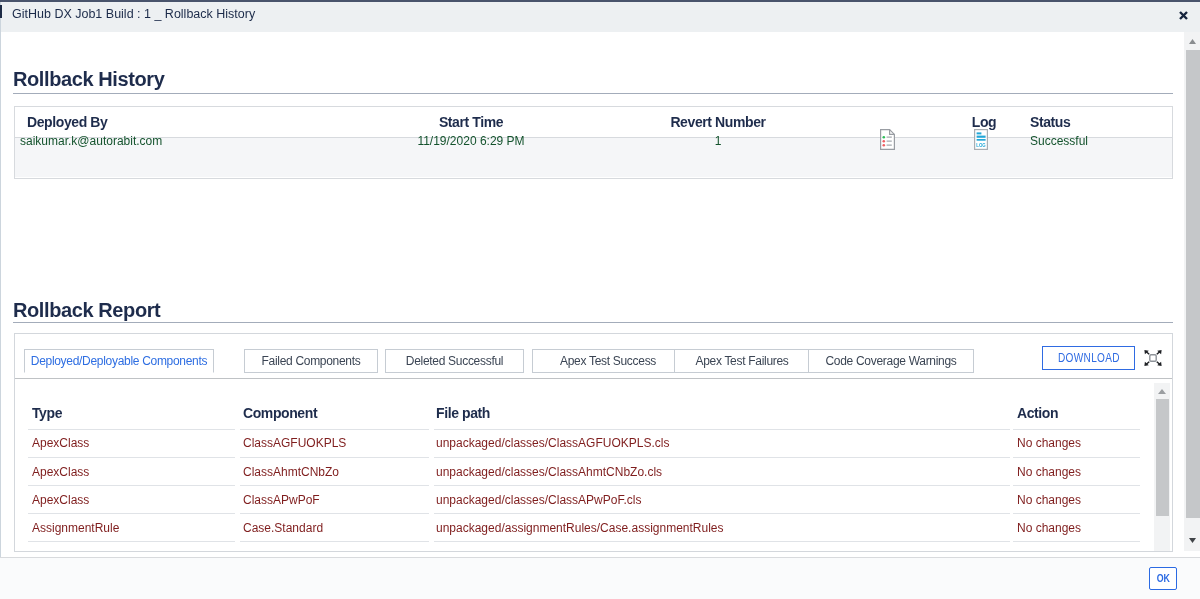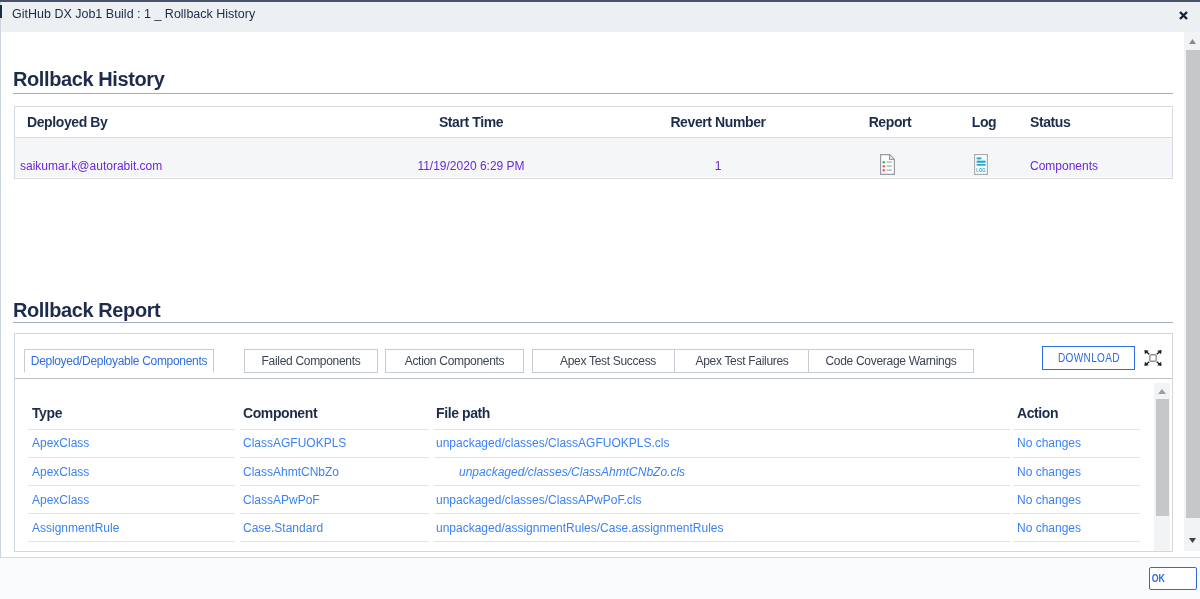--- a/index.html
+++ b/index.html
@@ -17,65 +17,64 @@
 
 
 .h2 { font-size:20px; font-weight:bold; color:#1e2c4c; letter-spacing:-0.4px; }
 .hline { height:1px; background:#a3acba; }
 
 
 #t1 { left:14px; top:106px; width:1159px; height:73px; border:1px solid #d7dade; }
 #t1 .hdr { position:absolute; top:0; height:30px; line-height:30px; font-size:14px; font-weight:bold; color:#1e2c4c; letter-spacing:-0.4px; }
 #t1hline { position:absolute; left:0; top:30px; width:100%; height:1px; background:#d7dade; }
 #t1row { position:absolute; left:0; top:31px; width:100%; height:39px; background:#f5f6f8; }
-#t1 .cel { position:absolute; top:38px; height:41px; line-height:42px; font-size:12px; color:#6d28d9; }
+#t1 .cel { position:absolute; top:13px; height:41px; line-height:42px; font-size:12px; color:#14532d; }
 
 
 #panel { left:14px; top:333px; width:1159px; height:219px; border:1px solid #d3d7dc; background:#fff; }
 .tab { position:absolute; top:349px; height:24px; border:1px solid #c6ccd3; background:#fff; text-align:center; font-size:12px; line-height:22px; color:#3b4554; letter-spacing:-0.3px; }
 .tab.active { color:#2e6ee2; border-bottom:1px solid #fff; }
 #tabline { left:15px; top:378px; width:1157px; height:1px; background:#bfc2c5; }
 #dl { left:1042px; top:346px; width:93px; height:24px; border:1.5px solid #2f6be2; color:#2f6be2; font-size:12px; text-align:center; line-height:23px; background:#fff; }
 #dl span { display:inline-block; transform:scaleX(0.84); transform-origin:center; letter-spacing:0.4px; }
 #expand { left:1144px; top:350px; }
 
 
 .ith { font-size:14px; font-weight:bold; color:#1e2c4c; letter-spacing:-0.4px; }
-.itc { font-size:12px; color:#3b82f6; }
+.itc { font-size:12px; color:#7f1d1d; }
 .rline { position:absolute; height:1px; background:#e0e3e7; }
 
 
 .sbtrack { background:#f2f3f4; }
 .sbthumb { background:#c5c7c9; }
 
 
 #footline { left:0; top:557px; width:1200px; height:1px; background:#d8dadd; }
 #footer { left:0; top:558px; width:1200px; height:41px; background:#fafbfc; }
-#okbtn { left:1149px; top:567px; width:48px; height:23px; border:1.5px solid #2b6ae3; border-radius:2px; color:#2b6ae3; font-size:11px; font-weight:bold; text-align:left; line-height:20px; background:#fff; }
+#okbtn { left:1149px; top:567px; width:28px; height:23px; border:1.5px solid #2b6ae3; border-radius:2px; color:#2b6ae3; font-size:11px; font-weight:bold; text-align:center; line-height:20px; background:#fff; }
 #okbtn span { display:inline-block; transform:scaleX(0.8); }
 </style>
 </head>
 <body>
 <div class="abs" id="titlebar"></div>
 <div class="abs" id="topline"></div>
 <div class="abs" id="title">GitHub DX Job1 Build : 1 _ Rollback History</div>
 <div class="abs" id="leftedge"></div>
 <div class="abs" id="leftmark"></div>
 <svg class="abs" id="closex" viewBox="0 0 11 11">
     <path d="M2 2 L9 9 M9 2 L2 9" stroke="#16243d" stroke-width="2.4" stroke-linecap="butt"></path>
   </svg>
 
 <div class="abs h2" style="left:13px; top:68px;">Rollback History</div>
 <div class="abs hline" style="left:13px; top:93px; width:1160px;"></div>
 
 <div class="abs" id="t1">
   <div class="hdr" style="left:12px;">Deployed By</div>
   <div class="hdr" style="left:579px; width:248px; text-align:center;">Revert Number</div>
   <div class="hdr" style="left:333px; width:246px; text-align:center;">Start Time</div>
-  <div class="hdr" style="left:827px; width:96px; text-align:center;">Report</div>
   <div class="hdr" style="left:923px; width:92px; text-align:center;">Log</div>
   <div class="hdr" style="left:1015px;">Status</div>
   <div id="t1hline"></div>
   <div id="t1row"></div>
   <div class="cel" style="left:5px;">saikumar.k@autorabit.com</div>
   <div class="cel" style="left:333px; width:246px; text-align:center;">11/19/2020 6:29 PM</div>
   <div class="cel" style="left:579px; width:248px; text-align:center;">1</div>
   <div class="cel" style="left:827px; width:96px;">
     <svg style="position:absolute; left:38px; top:9px;" width="15" height="21" viewBox="0 0 15 21">
       <path d="M0.6 0.6 L9.6 0.6 L14.4 5.4 L14.4 20.4 L0.6 20.4 Z" fill="#fff" stroke="#999da3" stroke-width="1.2"></path>
@@ -90,30 +89,30 @@
   </div>
   <div class="cel" style="left:923px; width:92px;">
     <svg style="position:absolute; left:36px; top:9px;" width="14" height="21" viewBox="0 0 14 21">
       <rect x="0.6" y="0.6" width="12.8" height="19.8" fill="#fff" stroke="#a8adb2" stroke-width="1.2"></rect>
       <rect x="2.6" y="3.4" width="4.8" height="2" fill="#23a7d7"></rect>
       <rect x="2.6" y="6.6" width="9" height="2.2" fill="#23a7d7"></rect>
       <rect x="2.6" y="10" width="9" height="1.7" fill="#23a7d7"></rect>
       <text x="7" y="17.8" font-size="6" font-weight="bold" fill="#23a7d7" text-anchor="middle" textLength="9.5" lengthAdjust="spacingAndGlyphs" font-family="Liberation Sans">LOG</text>
     </svg>
   </div>
-  <div class="cel" style="left:1015px;">Components</div>
+  <div class="cel" style="left:1015px;">Successful</div>
 </div>
 
 <div class="abs h2" style="left:13px; top:299px;">Rollback Report</div>
 <div class="abs hline" style="left:13px; top:322px; width:1160px;"></div>
 
 <div class="abs" id="panel"></div>
 <div class="abs tab active" style="left:24px; width:190px;">Deployed/Deployable Components</div>
 <div class="abs tab" style="left:244px; width:134px;">Failed Components</div>
-<div class="abs tab" style="left:385px; width:139px;">Action Components</div>
+<div class="abs tab" style="left:385px; width:139px;">Deleted Successful</div>
 <div class="abs tab" style="left:532px; width:152px;">Apex Test Success</div>
 <div class="abs tab" style="left:674px; width:136px;">Apex Test Failures</div>
 <div class="abs tab" style="left:808px; width:166px;">Code Coverage Warnings</div>
 <div class="abs" id="tabline"></div>
 <div class="abs" id="dl"><span>DOWNLOAD</span></div>
 <svg class="abs" id="expand" width="18" height="16" viewBox="0 0 18 16">
   <rect x="5.8" y="4.8" width="6.4" height="6.4" rx="1.2" fill="none" stroke="#8d9298" stroke-width="1.4"></rect>
   <g stroke="#1f2125" stroke-width="1.4">
     <path d="M5.2 4.3 L2 1.4 M12.8 4.3 L16 1.4 M5.2 11.7 L2 14.6 M12.8 11.7 L16 14.6"></path>
   </g>
@@ -139,21 +138,21 @@
 <div class="abs itc" style="left:243px; top:436px;">ClassAGFUOKPLS</div>
 <div class="abs itc" style="left:436px; top:436px;">unpackaged/classes/ClassAGFUOKPLS.cls</div>
 <div class="abs itc" style="left:1017px; top:436px;">No changes</div>
 <div class="rline abs" style="left:28px; top:457px; width:207px;"></div>
 <div class="rline abs" style="left:240px; top:457px; width:189px;"></div>
 <div class="rline abs" style="left:434px; top:457px; width:576px;"></div>
 <div class="rline abs" style="left:1013px; top:457px; width:127px;"></div>
 
 <div class="abs itc" style="left:32px; top:465px;">ApexClass</div>
 <div class="abs itc" style="left:243px; top:465px;">ClassAhmtCNbZo</div>
-<div class="abs itc" style="left:459px; top:465px;font-style:italic;">unpackaged/classes/ClassAhmtCNbZo.cls</div>
+<div class="abs itc" style="left:436px; top:465px;">unpackaged/classes/ClassAhmtCNbZo.cls</div>
 <div class="abs itc" style="left:1017px; top:465px;">No changes</div>
 <div class="rline abs" style="left:28px; top:485px; width:207px;"></div>
 <div class="rline abs" style="left:240px; top:485px; width:189px;"></div>
 <div class="rline abs" style="left:434px; top:485px; width:576px;"></div>
 <div class="rline abs" style="left:1013px; top:485px; width:127px;"></div>
 
 <div class="abs itc" style="left:32px; top:493px;">ApexClass</div>
 <div class="abs itc" style="left:243px; top:493px;">ClassAPwPoF</div>
 <div class="abs itc" style="left:436px; top:493px;">unpackaged/classes/ClassAPwPoF.cls</div>
 <div class="abs itc" style="left:1017px; top:493px;">No changes</div>

